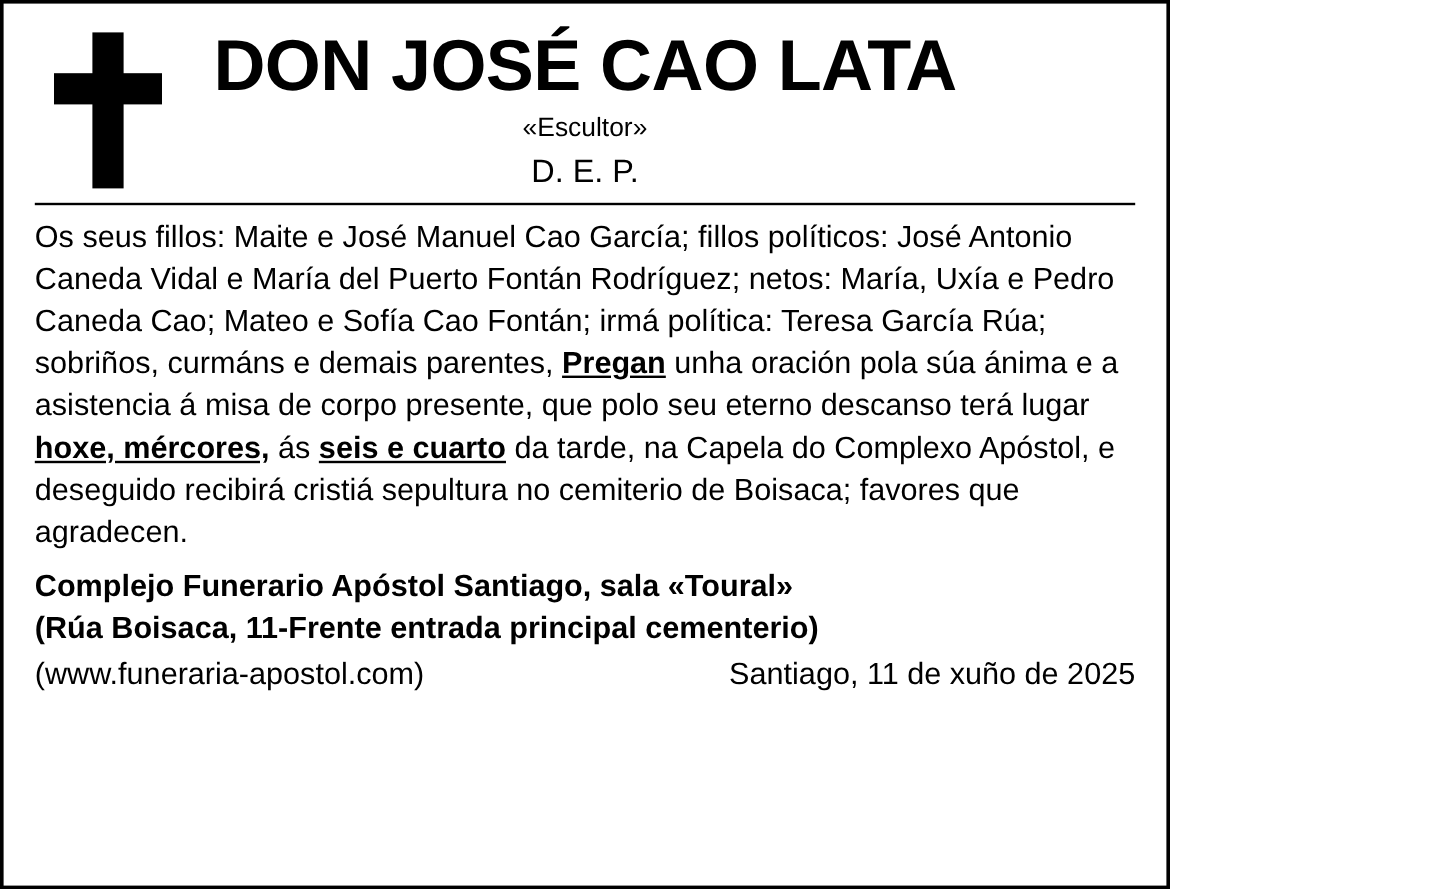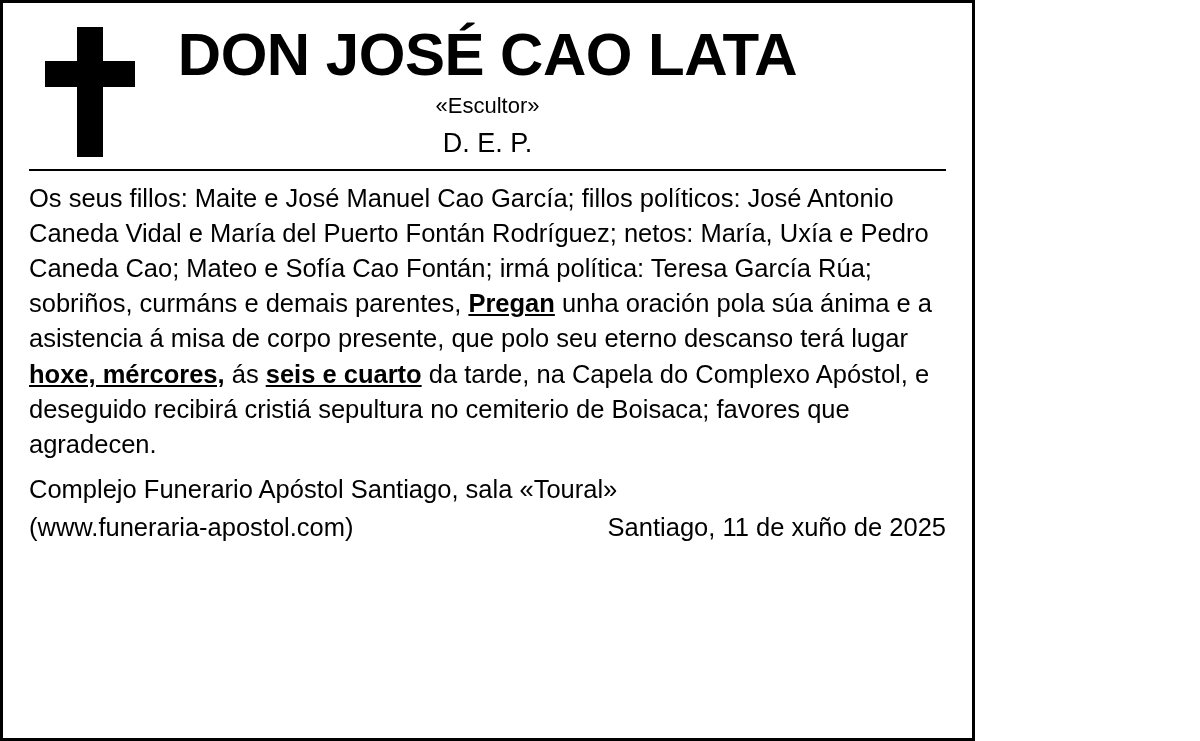--- a/index.html
+++ b/index.html
@@ -95,21 +95,21 @@
     text-align: left;
   }
   .body-text p {
     margin: 0;
   }
   .body-text .b {
     font-weight: bold;
     text-decoration: underline;
   }
   .venue {
-    font-weight: normal;
+    font-weight: bold;
     font-size: 25.5px;
     line-height: 1.38;
     margin-top: 10px;
   }
   .venue div {
     margin: 0;
   }
   .footer {
     display: flex;
     justify-content: space-between;
@@ -140,20 +140,21 @@
   </div>
 
   <hr class="rule">
 
   <div class="body-text">
     <p><span>Os seus fillos: Maite e José Manuel Cao García; fillos políticos: José Antonio Caneda Vidal e María del Puerto Fontán Rodríguez; netos: María, Uxía e Pedro Caneda Cao; Mateo e Sofía Cao Fontán; irmá política: Teresa García Rúa; sobriños, curmáns e demais parentes, </span><span class="b">Pregan</span><span> unha oración pola súa ánima e a asistencia á misa de corpo presente, que polo seu eterno descanso terá lugar </span><span class="b">hoxe, mércores,</span><span> ás </span><span class="b">seis e cuarto</span><span> da tarde, na Capela do Complexo Apóstol, e deseguido recibirá cristiá sepultura no cemiterio de Boisaca; favores que agradecen.</span></p>
   </div>
 
   <div class="venue">
     <div>Complejo Funerario Apóstol Santiago, sala «Toural»</div>
+    <div>(Rúa Boisaca, 11-Frente entrada principal cementerio)</div>
   </div>
 
   <div class="footer">
     <div class="site">(www.funeraria-apostol.com)</div>
     <div class="place-date">Santiago, 11 de xuño de 2025</div>
   </div>
 
 </div>
 
 </body></html>

